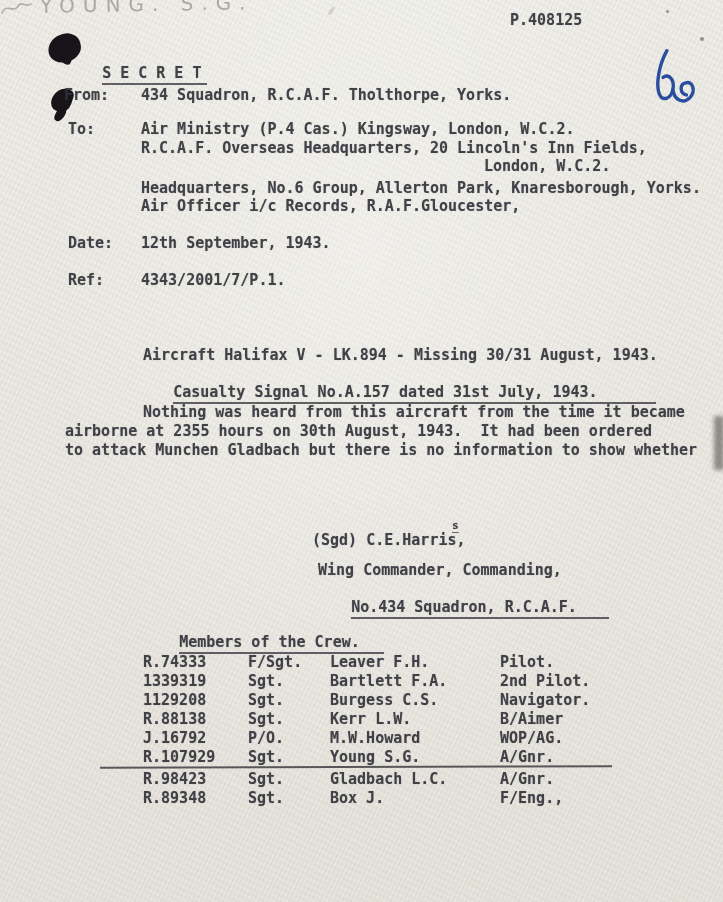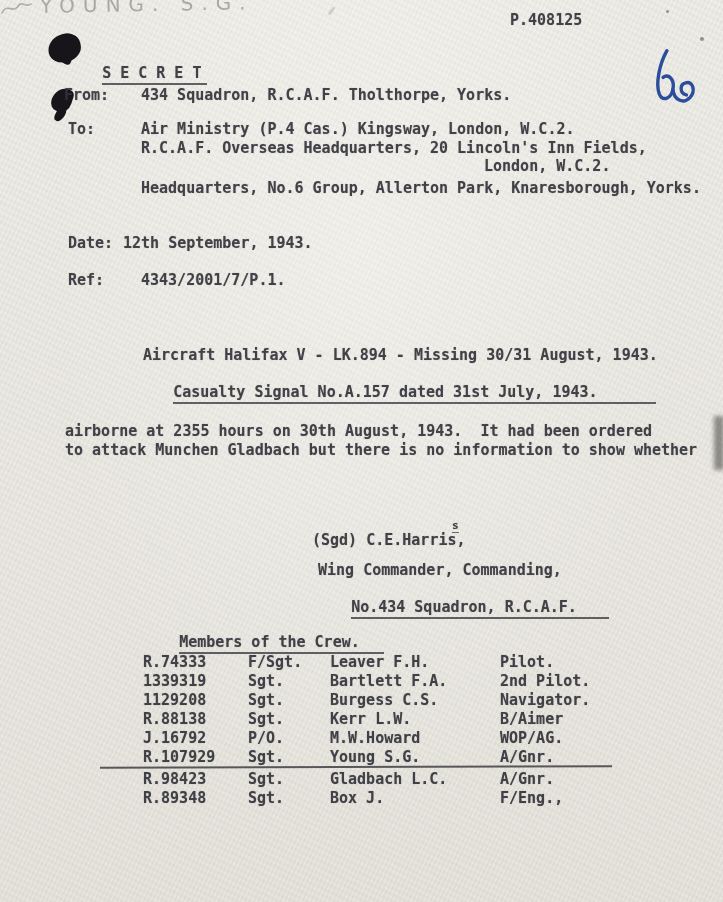--- a/index.html
+++ b/index.html
@@ -57,32 +57,34 @@
   </svg>
 
   <div class="line" style="left:64px;top:86px">From:</div>
   <div class="line" style="left:141px;top:86px">434 Squadron, R.C.A.F. Tholthorpe, Yorks.</div>
 
   <div class="line" style="left:68px;top:120px">To:</div>
   <div class="line" style="left:141px;top:120px">Air Ministry (P.4 Cas.) Kingsway, London, W.C.2.</div>
   <div class="line" style="left:141px;top:139px">R.C.A.F. Overseas Headquarters, 20 Lincoln's Inn Fields,</div>
   <div class="line" style="left:484px;top:157px">London, W.C.2.</div>
   <div class="line" style="left:141px;top:179px">Headquarters, No.6 Group, Allerton Park, Knaresborough, Yorks.</div>
+  <div class="line" style="left:141px;top:197px">Air Officer i/c Records, R.A.F.Gloucester,</div>
 
   <div class="line" style="left:68px;top:234px">Date:</div>
-  <div class="line" style="left:123px;top:234px">12th September, 1943.</div>
+  <div class="line" style="left:141px;top:234px">12th September, 1943.</div>
   <div class="line" style="left:68px;top:271px">Ref:</div>
   <div class="line" style="left:141px;top:271px">4343/2001/7/P.1.</div>
 
 
   <div class="line" style="left:143px;top:346px">Aircraft Halifax V - LK.894 - Missing 30/31 August, 1943.</div>
   <div class="line" style="left:137px;top:365px">
     <span class="u" style="padding-right:58px">Casualty Signal No.A.157 dated 31st July, 1943.</span>
   </div>
 
+  <div class="line" style="left:143px;top:403px">Nothing was heard from this aircraft from the time it became</div>
   <div class="line" style="left:65px;top:422px">airborne at 2355 hours on 30th August, 1943.  It had been ordered</div>
   <div class="line" style="left:65px;top:441px">to attack Munchen Gladbach but there is no information to show whether</div>
 
   <div style="position:absolute;left:714px;top:416px;width:10px;height:54px;background:rgba(52,50,46,0.5);filter:blur(2px)"></div>
 
   <div class="line" style="left:312px;top:531px">(Sgd) C.E.Harris,</div>
   <div class="line" style="left:452px;top:519px;font-size:11px;border-bottom:1px solid rgba(50,50,58,0.7)">s</div>
   <div class="line" style="left:318px;top:561px">Wing Commander, Commanding,</div>
   <div class="line" style="left:315px;top:580px">
     <span class="u" style="padding-right:32px">No.434 Squadron, R.C.A.F.</span>

